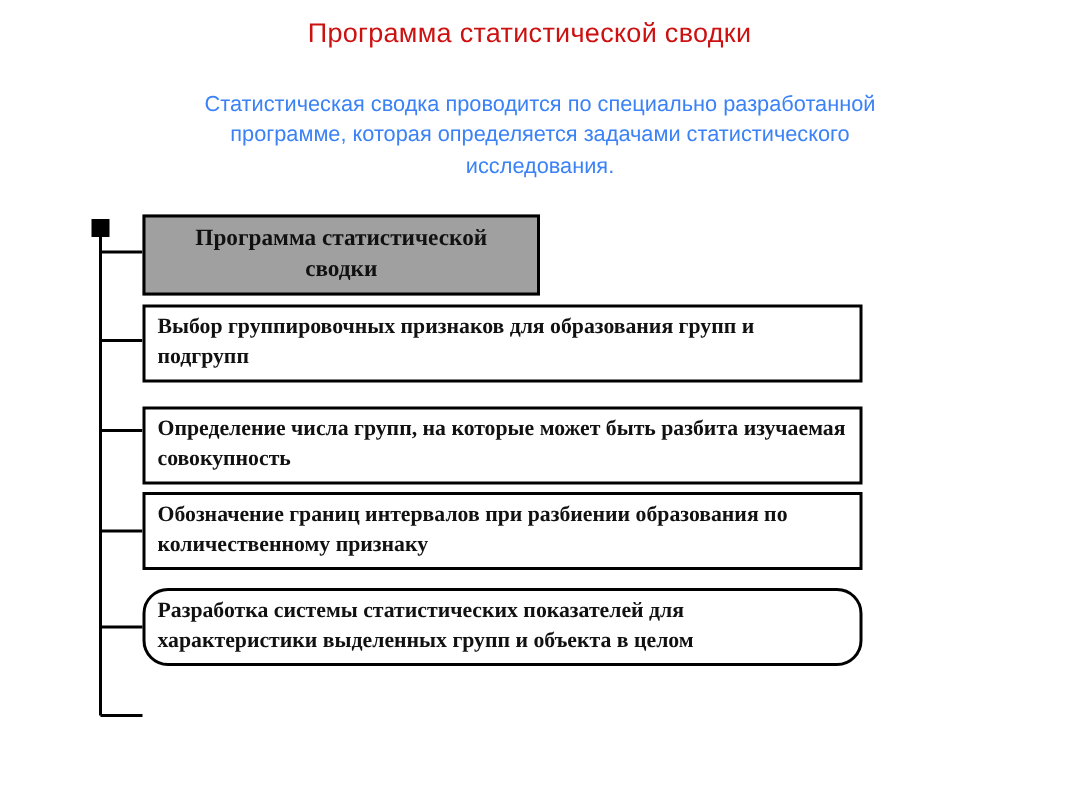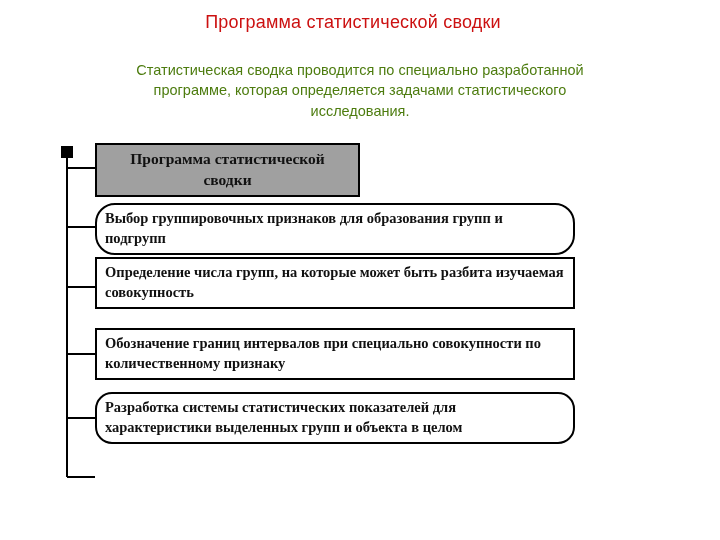--- a/index.html
+++ b/index.html
@@ -25,21 +25,21 @@
     font-size: 18px;
     font-weight: 400;
     letter-spacing: 0.2px;
   }
   .intro-text {
     position: absolute;
     top: 60px;
     left: 110px;
     width: 500px;
     text-align: center;
-    color: #4d7c0f;
+    color: #3b82f6;
     font-size: 14.5px;
     line-height: 1.4;
   }
   
   .anchor-square {
     position: absolute;
     left: 61px;
     top: 146px;
     width: 12px;
     height: 12px;
@@ -86,22 +86,22 @@
     min-height: 49px;
     background: var(--header-gray, #a0a0a0);
     text-align: center;
     font-size: 15.5px;
     display: flex;
     align-items: center;
     justify-content: center;
     padding: 4px 10px;
   }
   .step-box { width: 480px; }
-  .b1 { top: 203px; min-height: 47px; border-radius: 20px; }
-  .b2 { top: 257px; min-height: 47px; }
+  .b1 { top: 203px; min-height: 47px; }
+  .b2 { top: 271px; min-height: 47px; }
   .b3 { top: 328px; min-height: 51px; }
   .b4 { top: 392px; min-height: 51px; border-radius: 17px; }
   .b5 { top: 452px; min-height: 49px; }
 </style>
 </head>
 <body>
 
 <div class="slide">
 
   <div class="slide-title">Программа статистической сводки</div>
@@ -116,18 +116,18 @@
   <div class="conn c3"></div>
   <div class="conn c4"></div>
   <div class="conn c5"></div>
 
   <div class="box header-box">Программа статистической сводки</div>
 
   <div class="box step-box b1">Выбор группировочных признаков для образования групп и подгрупп</div>
 
   <div class="box step-box b2">Определение числа групп, на которые может быть разбита изучаемая совокупность</div>
 
-  <div class="box step-box b3">Обозначение границ интервалов при специально совокупности по количественному признаку</div>
+  <div class="box step-box b3">Обозначение границ интервалов при разбиении образования по количественному признаку</div>
 
   <div class="box step-box b4">Разработка системы статистических показателей для характеристики выделенных групп и объекта в целом</div>
 
 
 </div>
 
 </body></html>

